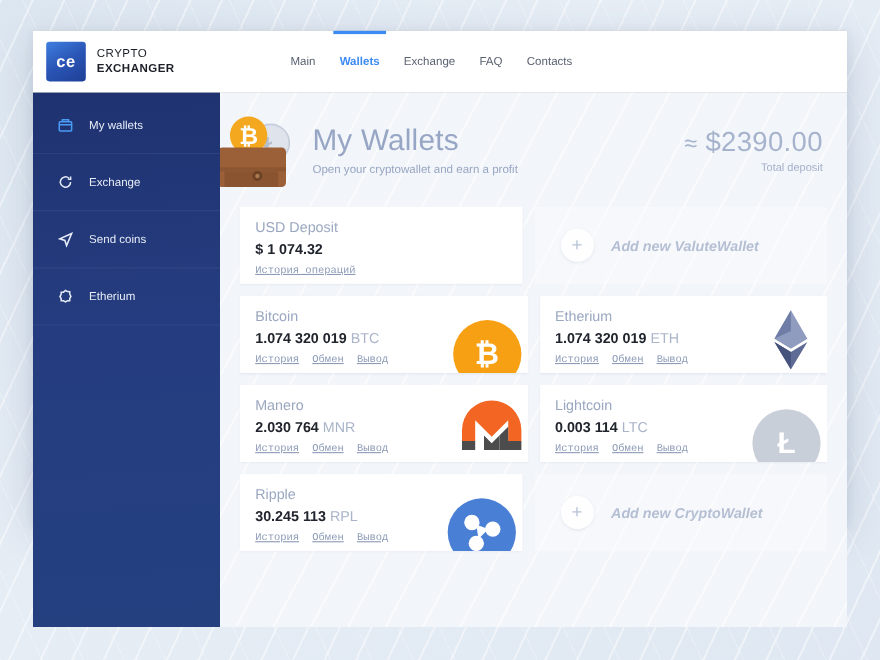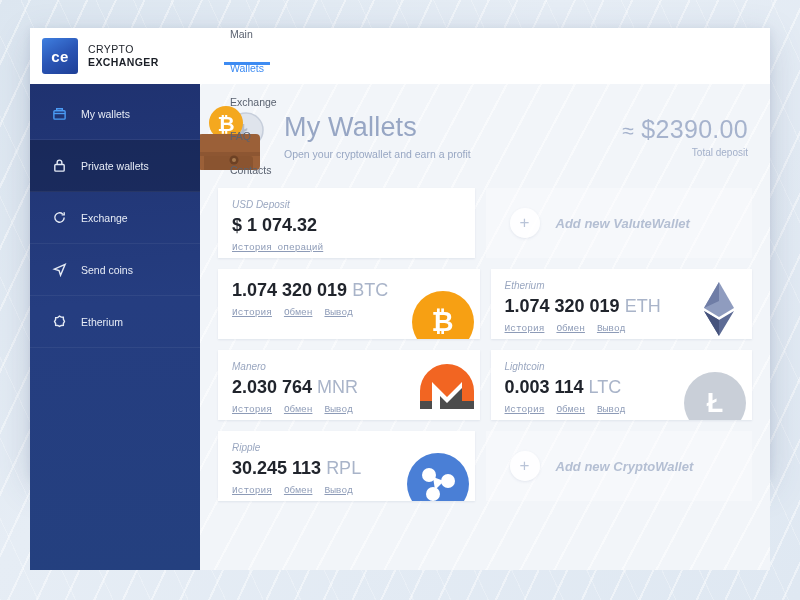--- a/index.html
+++ b/index.html
@@ -69,36 +69,35 @@
   .logo-text {
     font-size: 10.5px;
     line-height: 13px;
     color: #1b1f27;
     letter-spacing: .4px;
   }
   .logo-text .l2 { font-weight: bold; }
 
   .nav {
     display: flex;
-    align-items: flex-start;
+    align-items: flex-end;
     gap: 22px;
-    margin-left: 30px;
-    flex-direction: column;
+    margin-left: 64px;
   }
 
   .nav-item {
     font-size: 10.5px;
     color: #5a6270;
     position: relative;
     height: 56px;
     display: flex;
     align-items: center;
     cursor: pointer;
   }
-  .nav-item.active { color: #3d8bf2; }
+  .nav-item.active { color: #3d8bf2; font-weight: bold; }
   .nav-item.active::before {
     content: "";
     position: absolute;
     top: 0; left: -6px; right: -6px;
     height: 3px;
     background: #3d8bf2;
   }
 
   
   .body-row {
@@ -203,27 +202,26 @@
   .card.ghost {
     background: rgba(255,255,255,.30);
     box-shadow: none;
     display: flex;
     align-items: center;
     gap: 16px;
     padding-left: 24px;
   }
 
   .card-label {
-    font-size: 10px;
+    font-size: 13px;
     color: #9aa7c0;
     margin-bottom: 5px;
-    font-style: italic;
   }
   .card-amount {
-    font-size: 18px;
+    font-size: 13px;
     color: #20242c;
     font-weight: bold;
     margin-bottom: 6px;
   }
   .card-amount .unit {
     color: #a9b4c9;
     font-weight: normal;
     margin-top: 20px;
   }
   .card-links { display: flex; gap: 12px; }
@@ -315,29 +313,20 @@
         <span class="ico">
           <svg viewBox="0 0 16 16">
               <rect x="2" y="5" width="12" height="9" rx="1"></rect>
               <path d="M5 5V3h6v2"></path>
               <path d="M2 8h12"></path>
             </svg>
         </span>
         <span>My wallets</span>
       </div>
 
-      <div class="side-item hovered">
-        <span class="ico">
-          <svg viewBox="0 0 16 16">
-              <rect x="3" y="7" width="10" height="7" rx="1"></rect>
-              <path d="M5.5 7V4.8a2.5 2.5 0 0 1 5 0V7"></path>
-            </svg>
-        </span>
-        <span>Private wallets</span>
-      </div>
 
       <div class="side-item">
         <span class="ico">
           <svg viewBox="0 0 16 16">
               <path d="M13 8a5 5 0 1 1-1.6-3.7"></path>
               <path d="M13 2.5V5.2h-2.7"></path>
             </svg>
         </span>
         <span>Exchange</span>
       </div>
@@ -412,20 +401,21 @@
                 <span>+</span>
               </span>
             <span class="ghost-label">Add new ValuteWallet</span>
           </div>
 
         </div>
 
         <div class="grid-row">
 
           <div class="card">
+            <div class="card-label">Bitcoin</div>
             <div class="card-amount">
               <span>1.074 320 019</span>
               <span class="unit">BTC</span>
             </div>
             <div class="card-links">
               <a>История</a>
               <a>Обмен</a>
               <a>Вывод</a>
             </div>
             <span class="coin circ coin-btc">₿</span>

